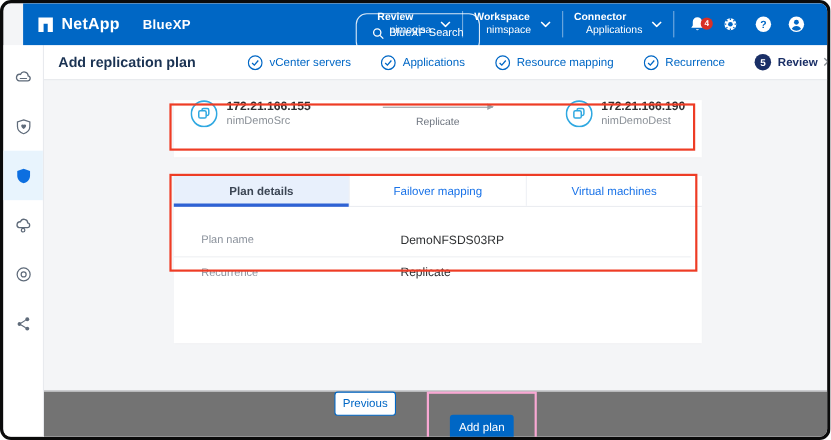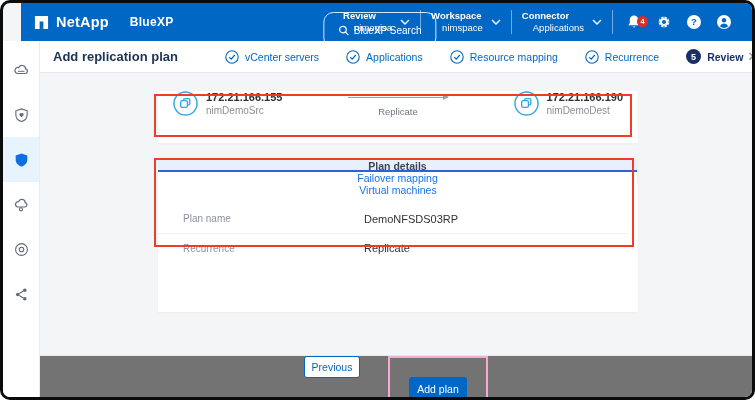--- a/index.html
+++ b/index.html
@@ -55,21 +55,21 @@
   .node-ip { font-size:11px; font-weight:bold; color:#2f3133; }
   .node-name { font-size:10px; color:#8a9097; margin-top:2px; }
   .arrow-wrap { flex:1; display:flex; flex-direction:column; align-items:center; justify-content:center; padding-top:6px; }
   .arrow-line { position:relative; width:100px; height:1px; background:#9aa0a6; }
   .arrow-line::after { content:""; position:absolute; right:-1px; top:-3.5px; border-left:6px solid #9aa0a6;
                        border-top:3.5px solid transparent; border-bottom:3.5px solid transparent; }
   .arrow-label { font-size:9.5px; color:#6f7680; margin-top:8px; }
 
   .panel-card { position:absolute; left:155px; top:157px; width:480px; height:152px; background:#fff;
                 box-shadow:0 1px 2px rgba(0,0,0,.04); }
-  .tabs { display:flex; height:28px; border-bottom:1px solid #e7e9ee;flex-direction:column; }
+  .tabs { display:flex; height:28px; border-bottom:1px solid #e7e9ee; }
   .tab { flex:1; display:flex; align-items:center; justify-content:center; font-size:10.5px;
          color:#1a73e8; cursor:pointer; position:relative; border-right:1px solid #eef0f4; background:#fff; }
   .tab:last-child { border-right:none; }
   .tab.active { background:#e8f0fc; color:#3c4654; font-weight:bold; }
   .tab.active::after { content:""; position:absolute; left:0; right:0; bottom:-1px; height:3px; background:#2e62d4; }
   .rows { margin-top:16px; }
   .row { height:29px; display:flex; align-items:center; padding-left:25px; margin-right:10px; }
   .row + .row { border-top:1px solid #eef0f3; }
   .row-label { width:181px; font-size:10px; color:#8b929c; }
   .row-value { font-size:11px; color:#2f3133; }

